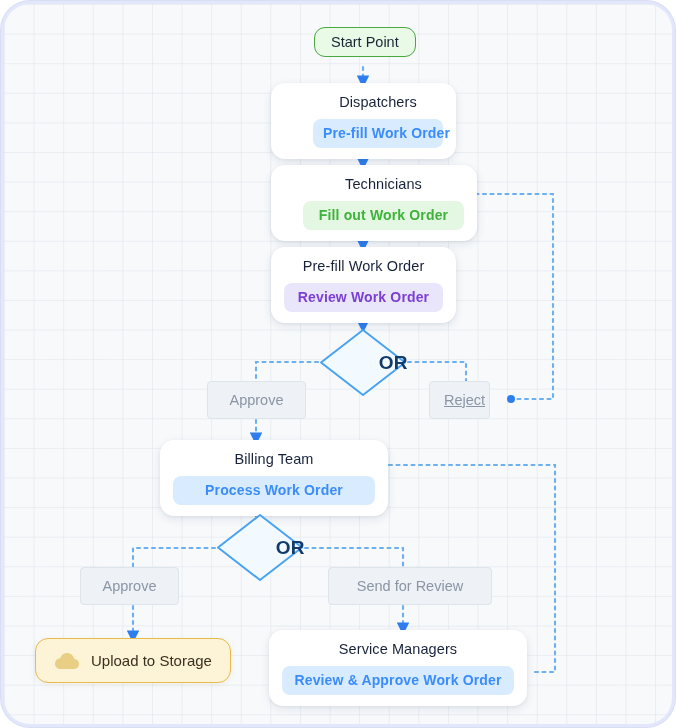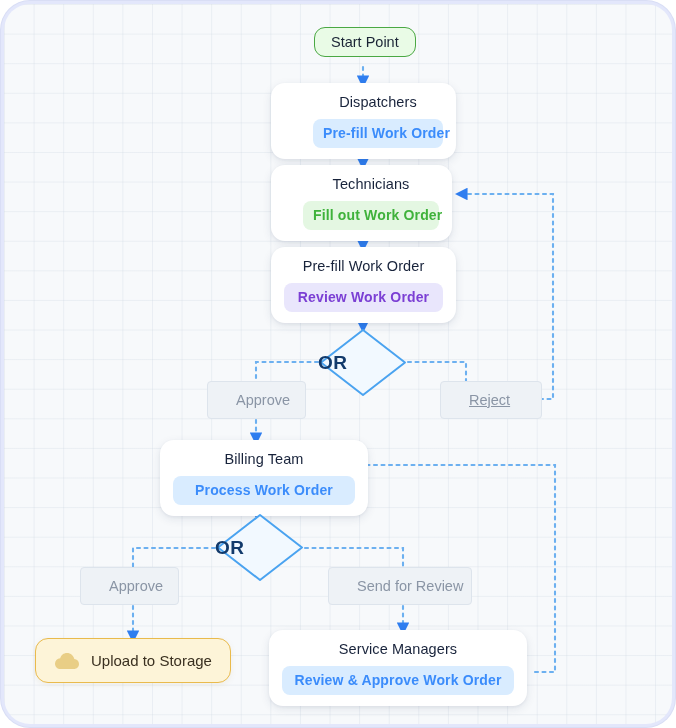--- a/index.html
+++ b/index.html
@@ -46,34 +46,34 @@
 
   .start{
     background:#e9fbe6; border:1.5px solid #4aa843; border-radius:11px;
     color:#1a2435; font-size:14.5px; line-height:20px;
     padding:4px 16px; text-align:center; white-space:nowrap;
   }
 
   .pill{
     background:#eef2f6; border:1.3px solid #dde4ec; border-radius:4px;
     color:#8a95a5; font-size:14.5px; line-height:20px;
-    padding:8px 28px; text-align:left; white-space:nowrap;
+    padding:8px 14px; text-align:center; white-space:nowrap;
   }
 
   .storage{
     background:#fdf4d8; border:1.4px solid #e9ba4c; border-radius:13px;
     color:#3a3020; font-size:15px; line-height:21px;
     padding:11px 18px; white-space:nowrap;
     display:flex; align-items:center; gap:11px;
     box-shadow:0 2px 6px rgba(150,120,30,.08);
   }
 
   .diamond{
     position:absolute;
-    display:flex;align-items:center;justify-content:flex-start;
+    display:flex;align-items:center;justify-content:flex-end;
   }
   .diamond .shape{position:absolute;left:0;top:0;}
   .diamond .lbl{
     position:relative; z-index:2;
     font-size:19px; font-weight:bold; color:#123a6b; letter-spacing:.4px;
   }
 </style>
 </head>
 <body>
 
@@ -120,62 +120,62 @@
 
   <div class="node start" style="left:310px;top:23px;">
     <span>Start Point</span>
   </div>
 
   <div class="node card" style="left:267px;top:79px;width:185px;padding-left:42px;">
     <div class="title">Dispatchers</div>
     <div class="badge blue">Pre-fill Work Order</div>
   </div>
 
-  <div class="node card" style="left:267px;top:161px;width:181px;padding-left:32px;">
+  <div class="node card" style="left:267px;top:161px;width:206px;padding-left:32px;">
     <div class="title">Technicians</div>
     <div class="badge green">Fill out Work Order</div>
   </div>
 
   <div class="node card" style="left:267px;top:243px;width:185px;">
     <div class="title">Pre-fill Work Order</div>
     <div class="badge purple">Review Work Order</div>
   </div>
 
   <div class="node diamond" style="left:314px;top:323px;width:90px;height:71px;">
     <svg class="shape" width="90" height="71" viewBox="0 0 90 71">
       <path d="M45 3 L87 35.5 L45 68 L3 35.5 Z" fill="#f2f9ff" stroke="#4aa3f0" stroke-width="2" stroke-linejoin="round"></path>
     </svg>
     <span class="lbl">OR</span>
   </div>
 
   <div class="node pill" style="left:203px;top:377px;width:99px;">
     <span>Approve</span>
   </div>
 
-  <div class="node pill" style="left:436px;top:377px;width:102px;text-decoration:underline;">
+  <div class="node pill" style="left:425px;top:377px;width:61px;text-decoration:underline;">
     <span>Reject</span>
   </div>
 
-  <div class="node card" style="left:156px;top:436px;width:208px;">
+  <div class="node card" style="left:156px;top:436px;width:228px;">
     <div class="title">Billing Team</div>
     <div class="badge blue">Process Work Order</div>
   </div>
 
   <div class="node diamond" style="left:211px;top:508px;width:90px;height:71px;">
     <svg class="shape" width="90" height="71" viewBox="0 0 90 71">
       <path d="M45 3 L87 35.5 L45 68 L3 35.5 Z" fill="#f2f9ff" stroke="#4aa3f0" stroke-width="2" stroke-linejoin="round"></path>
     </svg>
     <span class="lbl">OR</span>
   </div>
 
   <div class="node pill" style="left:76px;top:563px;width:99px;">
     <span>Approve</span>
   </div>
 
-  <div class="node pill" style="left:324px;top:563px;width:144px;">
+  <div class="node pill" style="left:324px;top:563px;width:164px;">
     <span>Send for Review</span>
   </div>
 
   <div class="node storage" style="left:31px;top:634px;">
     <svg width="26" height="19" viewBox="0 0 26 19">
       <path d="M6.6 18h13.1c3.3 0 5.3-2.2 5.3-5 0-2.7-2-4.8-4.7-4.9C19.6 4.6 16.7 2 13 2 9.6 2 6.9 4.2 6.2 7.3 3 7.6 1 9.8 1 12.7 1 15.7 3.3 18 6.6 18z" fill="#e9ce86"></path>
     </svg>
     <span>Upload to Storage</span>
   </div>
 

